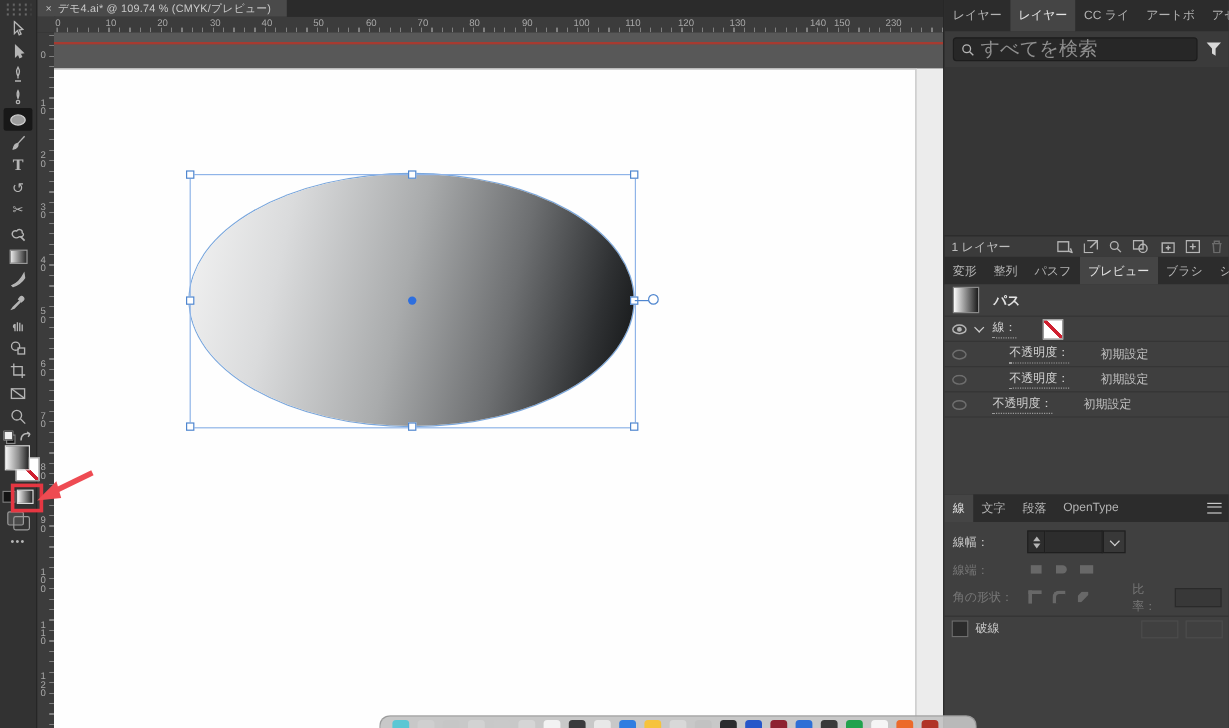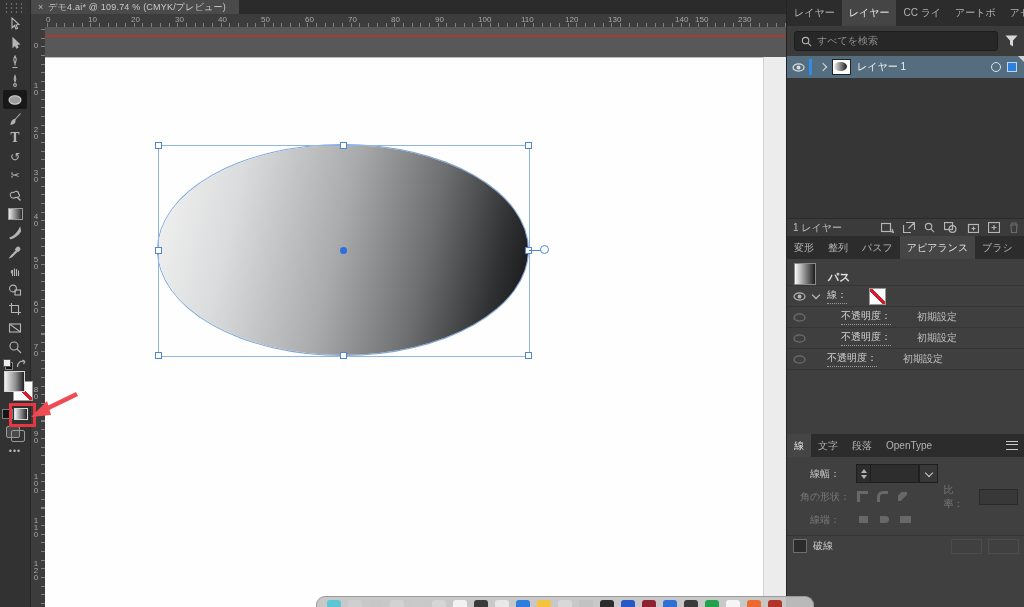--- a/index.html
+++ b/index.html
@@ -78,42 +78,42 @@
   .ptabs{height:26px;background:#2c2c2c;display:flex;align-items:stretch;color:#b3b3b3;font-size:10px;flex:none;}
   .ptabs.small{height:23px;}
   .ptab{display:flex;align-items:center;padding:0 7px;white-space:nowrap;}
   .ptab.active{background:#454545;color:#e4e4e4;}
   .pmenu{margin-left:auto;display:flex;align-items:center;padding:0 7px;color:#c9c9c9;}
   .mline{width:12px;height:7px;border-top:1px solid #c9c9c9;border-bottom:1px solid #c9c9c9;position:relative;}
   .mline:after{content:"";position:absolute;left:0;top:2px;width:12px;height:1px;background:#c9c9c9;}
 
   #searchrow{height:30px;display:flex;align-items:center;gap:7px;padding:0 7px;flex:none;}
   #searchbox{flex:1;height:18px;background:#272727;border:1px solid #1d1d1d;border-radius:3px;display:flex;align-items:center;gap:5px;padding:0 6px;}
-  #searchbox span{color:#8f8f8f;font-size:10px;}
+  #searchbox span{color:#8f8f8f;font-size:16px;}
   svg.ic{stroke:#b5b5b5;fill:none;stroke-width:1.2;}
   svg.bright{stroke:#e0e0e0;}
   svg.dim{stroke:#6b6b6b;}
 
   #layerrow{height:22px;background:#546e80;display:flex;align-items:center;font-size:10px;color:#f0f0f0;position:relative;flex:none;}
   .lr-eye{width:22px;display:flex;justify-content:center;}
   .lr-bar{width:3px;height:16px;background:#2e8ceb;margin-right:4px;}
   .chev-r{width:5px;height:5px;border-right:1px solid #dcdcdc;border-top:1px solid #dcdcdc;transform:rotate(45deg);margin:0 6px 0 4px;}
   .lthumb{width:17px;height:14px;background:#fff;border:1px solid #222;margin-right:6px;position:relative;overflow:hidden;}
   .lthumb i{position:absolute;left:1px;top:2px;width:13px;height:9px;border-radius:50%;background:linear-gradient(90deg,#eee,#1d1d1d);}
   .lr-circ{width:8px;height:8px;border:1px solid #dde4e9;border-radius:50%;margin-left:auto;}
   .lr-sq{width:8px;height:8px;background:#2d7fe0;border:1px solid #bcd6f2;margin:0 8px 0 6px;}
   .lr-corner{position:absolute;right:0;top:0;width:0;height:0;border-top:7px solid #cfd6da;border-left:7px solid transparent;}
 
   #layersbody{height:140px;background:#363636;flex:none;}
   #layerstatus{height:17px;display:flex;align-items:center;gap:8px;padding:0 6px;font-size:10px;color:#bdbdbd;border-top:1px solid #2a2a2a;flex:none;}
   #layerstatus .sp{margin-left:auto;display:flex;gap:9px;align-items:center;}
 
   
   #appear{background:#3f3f3f;flex:none;}
-  .ap-head{height:26px;display:flex;align-items:flex-end;gap:12px;padding:0 7px;}
+  .ap-head{height:26px;display:flex;align-items:center;gap:12px;padding:0 7px;}
   .ap-thumb{width:20px;height:20px;border:1px solid #8a8a8a;background:linear-gradient(90deg,#fafafa,#1c1c1c);}
   .ap-title{font-size:11px;font-weight:bold;color:#e2e2e2;}
   .ap-row{height:20px;display:flex;align-items:center;font-size:10px;color:#d2d2d2;border-top:1px solid #353535;}
   .ap-eye{width:24px;display:flex;justify-content:center;flex:none;}
   .chev-d{width:5px;height:5px;border-right:1px solid #cfcfcf;border-bottom:1px solid #cfcfcf;transform:rotate(45deg);margin:0 8px 2px 2px;}
   .dotted{border-bottom:1px dotted #9a9a9a;padding-bottom:1px;}
   .swatch{width:15px;height:15px;background:#fff;border:1px solid #9a9a9a;margin-left:22px;}
   .swatch.none{background-image:linear-gradient(45deg,transparent 43%,#cf2030 43%,#cf2030 57%,transparent 57%);}
   .swatch.grad{background:linear-gradient(90deg,#fff,#111);}
   .ind1{margin-left:30px;}
@@ -124,21 +124,21 @@
   .nstroke{width:9px;height:9px;border:2px solid #c4c4c4;}
   .nfill{width:11px;height:11px;background:#c4c4c4;border:1px solid #c4c4c4;}
   .fx{color:#d0d0d0;font-style:italic;font-size:11px;}
   .ap-foot .sp{margin-left:auto;display:flex;gap:11px;align-items:center;opacity:.5;}
   .ban{width:9px;height:9px;border:1.4px solid #aaa;border-radius:50%;position:relative;}
   .ban:after{content:"";position:absolute;left:-1px;top:3.5px;width:11px;height:1.4px;background:#aaa;transform:rotate(45deg);}
 
   
   #strokep{background:#404040;flex:1;font-size:10px;color:#c9c9c9;padding-top:5px;}
   .sp-row{height:23px;display:flex;align-items:center;padding:0 7px;}
-  .sp-lab{width:62px;text-align:center;margin-right:0;flex:none;}
+  .sp-lab{width:62px;text-align:left;margin-right:0;flex:none;}
   .dimt{color:#777;}
   .stepper{width:13px;height:17px;background:#2d2d2d;border:1px solid #1f1f1f;display:flex;flex-direction:column;align-items:center;justify-content:center;gap:2px;}
   .tri-u{width:0;height:0;border-left:3px solid transparent;border-right:3px solid transparent;border-bottom:4px solid #b5b5b5;}
   .tri-d{width:0;height:0;border-left:3px solid transparent;border-right:3px solid transparent;border-top:4px solid #b5b5b5;}
   .wfield{width:47px;height:17px;background:#2d2d2d;border:1px solid #1f1f1f;border-left:none;}
   .wdrop{width:17px;height:17px;background:#383838;border:1px solid #1f1f1f;display:flex;align-items:center;justify-content:center;}
   .sbtn{width:15px;height:13px;display:flex;align-items:center;justify-content:center;margin-right:6px;opacity:.45;}
   .gcap{width:9px;height:7px;background:#999;}
   .gcap.r{border-radius:0 4px 4px 0;}
   .gcap.p{width:11px;}
@@ -383,37 +383,20 @@
             <circle cx="5" cy="5" r="3.5"></circle>
             <path d="M7.7 7.7 L11 11"></path>
           </svg>
         <span>すべてを検索</span>
       </div>
       <svg width="13" height="12" viewBox="0 0 13 12">
           <path d="M0.5 0.5 H12.5 L8 5.5 V11.5 L5 9.5 V5.5 Z" fill="#d8d8d8"></path>
         </svg>
     </div>
 
-    <div id="layerrow">
-      <span class="lr-eye">
-        <svg class="ic bright" width="13" height="9" viewBox="0 0 13 9">
-            <ellipse cx="6.5" cy="4.5" rx="5.5" ry="3.6"></ellipse>
-            <circle cx="6.5" cy="4.5" r="1.4" fill="#e0e0e0"></circle>
-          </svg>
-      </span>
-      <span class="lr-bar"></span>
-      <span class="chev-r"></span>
-      <span class="lthumb">
-          <i></i>
-        </span>
-      <span>レイヤー 1</span>
-      <span class="lr-circ"></span>
-      <span class="lr-sq"></span>
-      <span class="lr-corner"></span>
-    </div>
 
     <div id="layersbody"></div>
 
     <div id="layerstatus">
       <span>1 レイヤー</span>
       <span class="sp">
         <svg class="ic" width="13" height="11" viewBox="0 0 13 11">
             <rect x="0.5" y="1.5" width="9" height="8"></rect>
             <path d="M9 9 L12.5 10.5 L11 7"></path>
           </svg>
@@ -439,21 +422,21 @@
         <svg class="ic dim" width="10" height="11" viewBox="0 0 10 11">
             <path d="M1 3 H9 M3 3 V1 H7 V3 M2 3 L2.6 10.5 H7.4 L8 3"></path>
           </svg>
       </span>
     </div>
 
     <div class="ptabs small">
       <div class="ptab">変形</div>
       <div class="ptab">整列</div>
       <div class="ptab">パスフ</div>
-      <div class="ptab active">アピアランス</div>
+      <div class="ptab active">プレビュー</div>
       <div class="ptab">ブラシ</div>
       <div class="ptab">シンボ</div>
 
     </div>
 
     <div id="appear">
       <div class="ap-head">
         <span class="ap-thumb"></span>
         <span class="ap-title">パス</span>
       </div>
@@ -514,44 +497,44 @@
         <span class="stepper">
             <span class="tri-u"></span>
             <span class="tri-d"></span>
           </span>
         <span class="wfield"></span>
         <span class="wdrop">
             <span class="chev-d" style="margin:0 0 2px 0"></span>
           </span>
       </div>
       <div class="sp-row">
+        <span class="sp-lab dimt">線端：</span>
+        <span class="sbtn">
+            <span class="gcap"></span>
+          </span>
+        <span class="sbtn">
+            <span class="gcap r"></span>
+          </span>
+        <span class="sbtn">
+            <span class="gcap p"></span>
+          </span>
+      </div>
+      <div class="sp-row">
         <span class="sp-lab dimt">角の形状：</span>
         <span class="sbtn">
             <span class="gjoin"></span>
           </span>
         <span class="sbtn">
             <span class="gjoin r"></span>
           </span>
         <span class="sbtn">
             <span class="gjoin b"></span>
           </span>
         <span class="dimt" style="margin-left:28px">比率：</span>
         <span class="ratio-field"></span>
-      </div>
-      <div class="sp-row">
-        <span class="sp-lab dimt">線端：</span>
-        <span class="sbtn">
-            <span class="gcap"></span>
-          </span>
-        <span class="sbtn">
-            <span class="gcap r"></span>
-          </span>
-        <span class="sbtn">
-            <span class="gcap p"></span>
-          </span>
       </div>
       <div id="dashrow">
         <span class="chk"></span>
         <span>破線</span>
         <span id="dashsp">
           <span class="dashbtn"></span>
           <span class="dashbtn"></span>
         </span>
       </div>
     </div>

